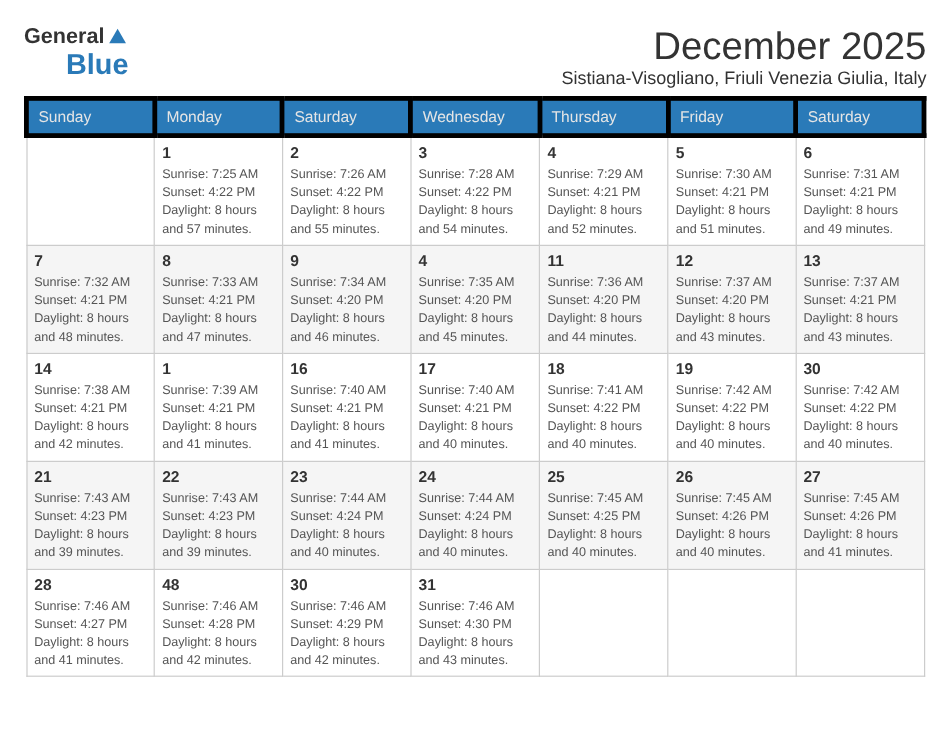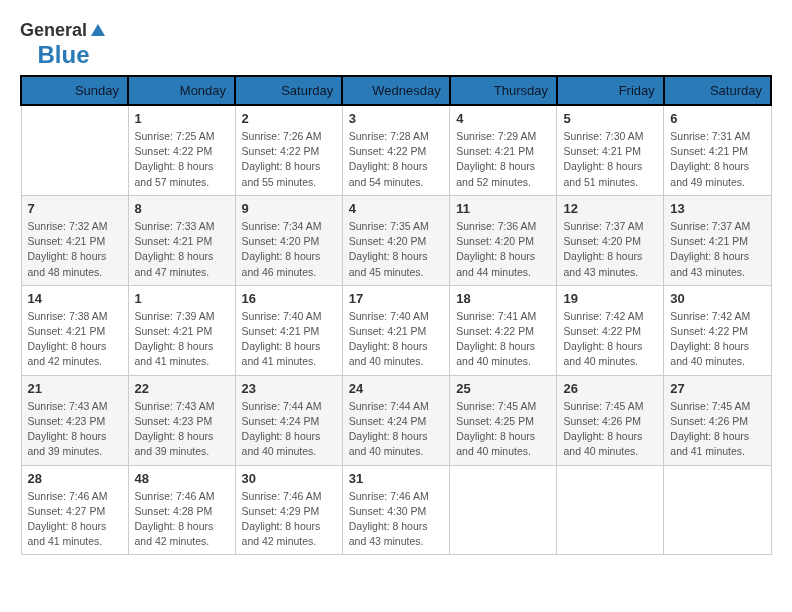--- a/index.html
+++ b/index.html
@@ -12,21 +12,21 @@
     }
     .header-area {
       display: flex;
       align-items: flex-start;
       justify-content: space-between;
       margin-bottom: 6px;
     }
     .logo {
       display: flex;
       flex-direction: column;
-      align-items: center;
+      align-items: flex-end;
     }
     .logo-general {
       font-size: 18px;
       font-weight: bold;
       color: #333;
     }
     .logo-blue {
       font-size: 24px;
       font-weight: bold;
       color: #2a7ab8;
@@ -43,26 +43,26 @@
       font-size: 15px;
       color: #333;
     }
     .calendar {
       width: 100%;
       border-collapse: collapse;
       border: 1px solid #ccc;
     }
     .calendar th {
       background-color: #2a7ab8;
-      color: #0f172a;
-      text-align: right;
+      color: #e5e5e5;
+      text-align: left;
       padding: 6px 8px;
       font-size: 13px;
       font-weight: normal;
-      border: 2px solid #000000;
+      border: 4px solid #000000;
     }
     .calendar td {
       border: 1px solid #ccc;
       vertical-align: top;
       padding: 5px 6px;
       width: 108px;
       min-height: 80px;
       font-size: 11px;
       color: #444;
     }
@@ -89,20 +89,24 @@
 <div class="header-area">
   <div class="logo">
     <div style="display:flex;align-items:center;gap:2px;">
       <span class="logo-general">General</span>
       <svg width="18" height="18" viewBox="0 0 18 18">
         <polygon points="9,2 16,14 2,14" fill="#2a7ab8"></polygon>
       </svg>
     </div>
     <span class="logo-blue">Blue</span>
   </div>
+  <div class="title-area">
+    <div class="month-title">December 2025</div>
+    <div class="location-title">Sistiana-Visogliano, Friuli Venezia Giulia, Italy</div>
+  </div>
 </div>
 
 <table class="calendar">
   <thead>
     <tr>
     <th>Sunday</th>
         <th>Monday</th>
         <th>Saturday</th>
         <th>Wednesday</th>
         <th>Thursday</th>

